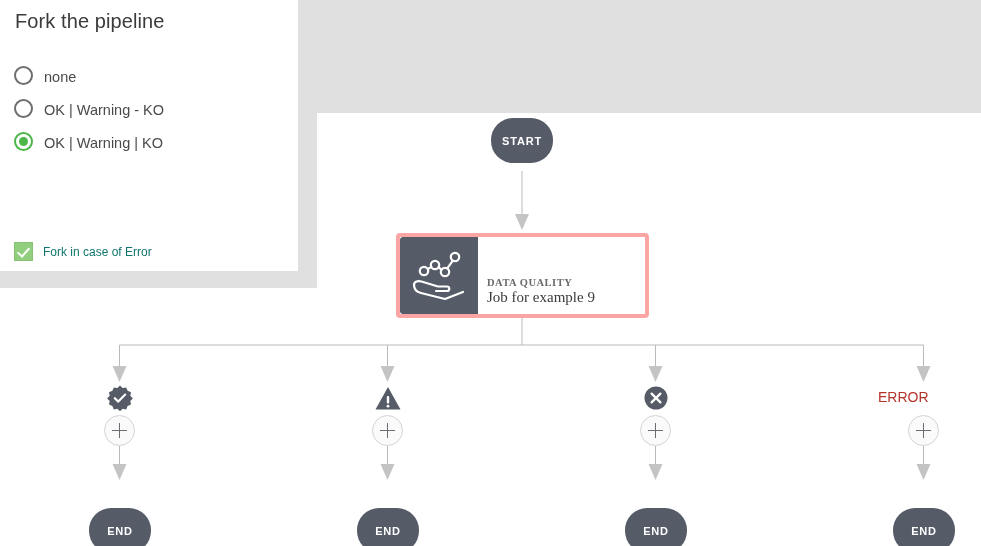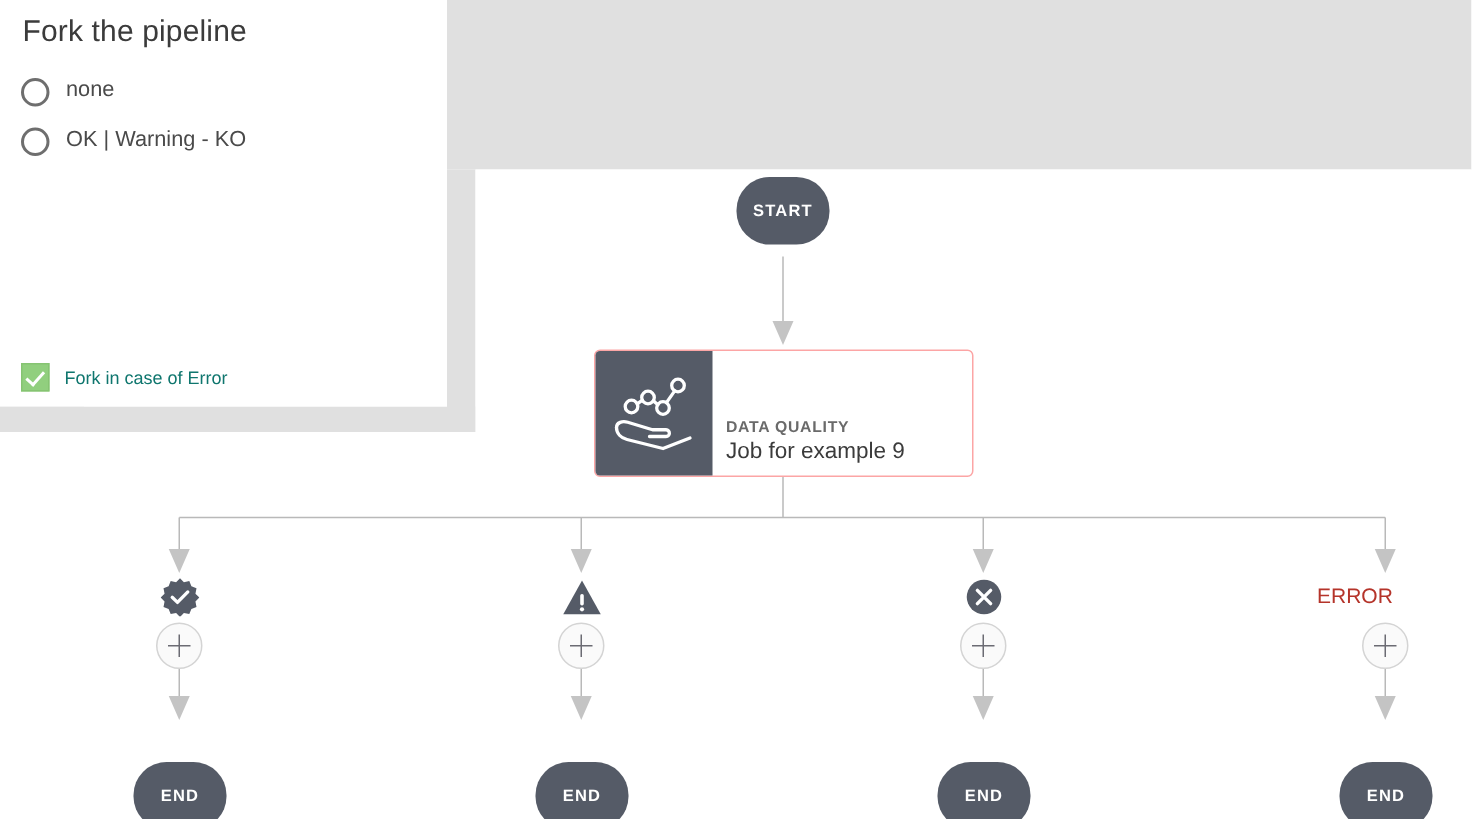--- a/index.html
+++ b/index.html
@@ -55,21 +55,21 @@
     font-weight: normal;
     letter-spacing: 0.1px;
   }
   .opt-list {
     position: absolute;
     left: 14px; top: 52px;
     width: 270px;
   }
   .opt-row {
     display: flex;
-    align-items: flex-start;
+    align-items: flex-end;
     height: 33px;
     cursor: pointer;
   }
   .radio {
     width: 19px; height: 19px;
     border-radius: 50%;
     border: 2px solid #6e6e6e;
     box-sizing: border-box;
     margin-right: 11px;
     flex: 0 0 auto;
@@ -165,24 +165,25 @@
   .node-end {
     width: 62px; height: 45px;
     top: 508px;
   }
 
   .job-box {
     position: absolute;
     left: 396px; top: 233px;
     width: 253px; height: 85px;
     background: #ffffff;
-    border: 1px solid #fca5a5;
+    border: 4px solid #fca5a5;
     border-radius: 4px;
     box-sizing: border-box;
     display: flex;
+    font-family: Liberation Serif, serif;
   }
   .job-icon {
     width: 78px;
     background: #555b67;
     border-radius: 3px 0 0 3px;
     display: flex;
     align-items: center;
     justify-content: center;
     flex: 0 0 auto;
   }
@@ -296,20 +297,24 @@
     <div class="panel-title">Fork the pipeline</div>
 
     <div class="opt-list">
       <div class="opt-row">
         <span class="radio"></span>
         <span class="opt-label">none</span>
       </div>
       <div class="opt-row">
         <span class="radio"></span>
         <span class="opt-label">OK | Warning - KO</span>
+      </div>
+      <div class="opt-row">
+        <span class="radio checked"></span>
+        <span class="opt-label">OK | Warning | KO</span>
       </div>
     </div>
 
     <div class="check-row">
       <span class="checkbox"></span>
       <span class="check-label">Fork in case of Error</span>
     </div>
   </div>
 
   <div class="node-pill node-start">

